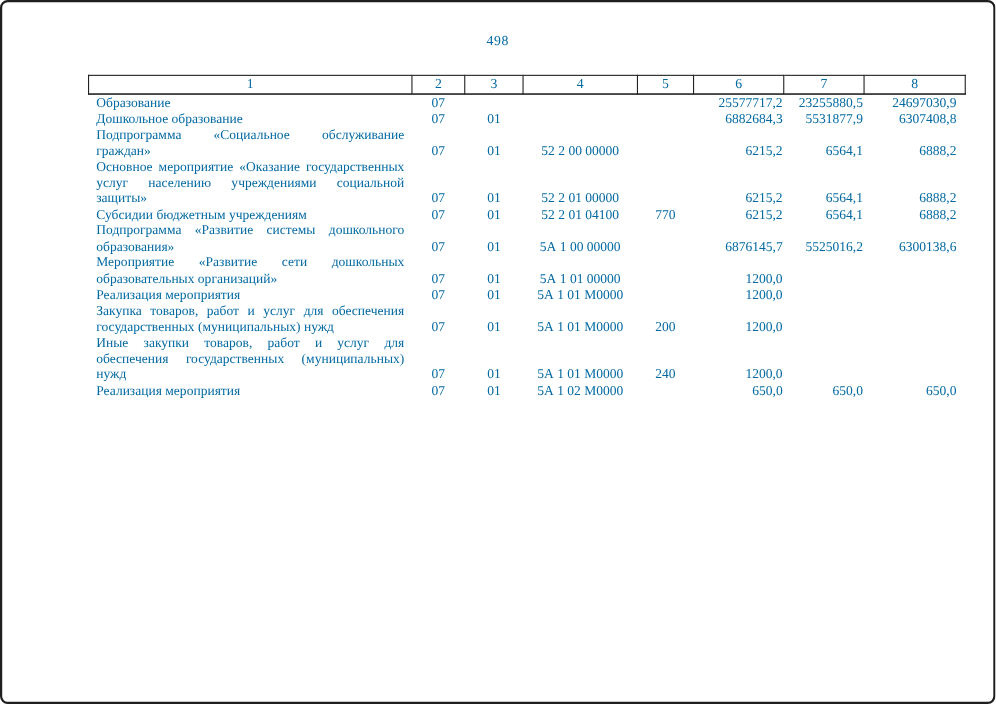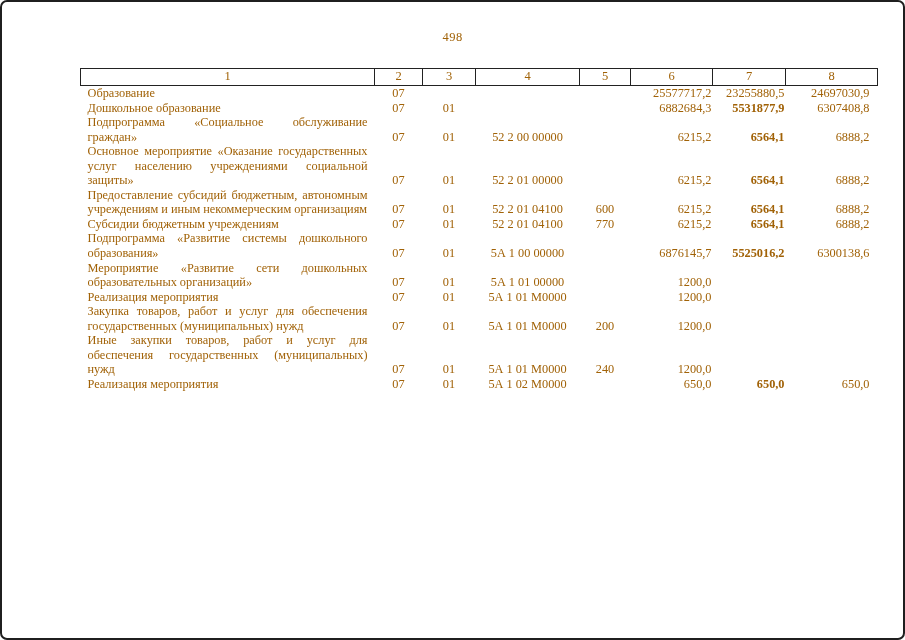--- a/index.html
+++ b/index.html
@@ -10,21 +10,21 @@
   .page {
     position: relative;
     width: 905px;
     height: 640px;
     box-sizing: border-box;
     background: #ffffff;
     border: 2px solid #1f1f1f;
     border-radius: 7px;
     overflow: hidden;
     font-family: "Liberation Serif", "DejaVu Serif", serif;
-    color: #a16207;
+    color: #0369a1;
   }
   .page-number {
     margin-top: 28px;
     text-align: center;
     font-size: 12.5px;
     letter-spacing: 0.5px;
   }
   table.budget-table {
     margin: 23px 0 0 78px;
     width: 797px;
@@ -51,21 +51,21 @@
     text-align: justify;
     text-align-last: left;
     -moz-text-align-last: left;
     padding-left: 7px;
     padding-right: 7px;
     white-space: normal;
   }
   td.c2, td.c3, td.c4, td.c5 { text-align: center; }
   td.c6, td.c7, td.c8 { text-align: right; }
   td.c6 { padding-right: 1px; }
-  td.c7 { padding-right: 1px; font-weight: bold; }
+  td.c7 { padding-right: 1px; }
   td.c8 { padding-right: 8px; text-align: right; }
 </style>
 </head>
 <body>
 
 <div class="page">
   <div class="page-number">498</div>
 
   <table class="budget-table">
     <colgroup>
@@ -125,30 +125,20 @@
           <td class="c1">Основное мероприятие «Оказание государственных услуг населению учреждениями социальной защиты»</td>
           <td class="c2">07</td>
           <td class="c3">01</td>
           <td class="c4">52 2 01 00000</td>
           <td class="c5"></td>
           <td class="c6">6215,2</td>
           <td class="c7">6564,1</td>
           <td class="c8">6888,2</td>
         </tr>
         <tr>
-          <td class="c1">Предоставление субсидий бюджетным, автономным учреждениям и иным некоммерческим организациям</td>
-          <td class="c2">07</td>
-          <td class="c3">01</td>
-          <td class="c4">52 2 01 04100</td>
-          <td class="c5">600</td>
-          <td class="c6">6215,2</td>
-          <td class="c7">6564,1</td>
-          <td class="c8">6888,2</td>
-        </tr>
-        <tr>
           <td class="c1">Субсидии бюджетным учреждениям</td>
           <td class="c2">07</td>
           <td class="c3">01</td>
           <td class="c4">52 2 01 04100</td>
           <td class="c5">770</td>
           <td class="c6">6215,2</td>
           <td class="c7">6564,1</td>
           <td class="c8">6888,2</td>
         </tr>
         <tr>

